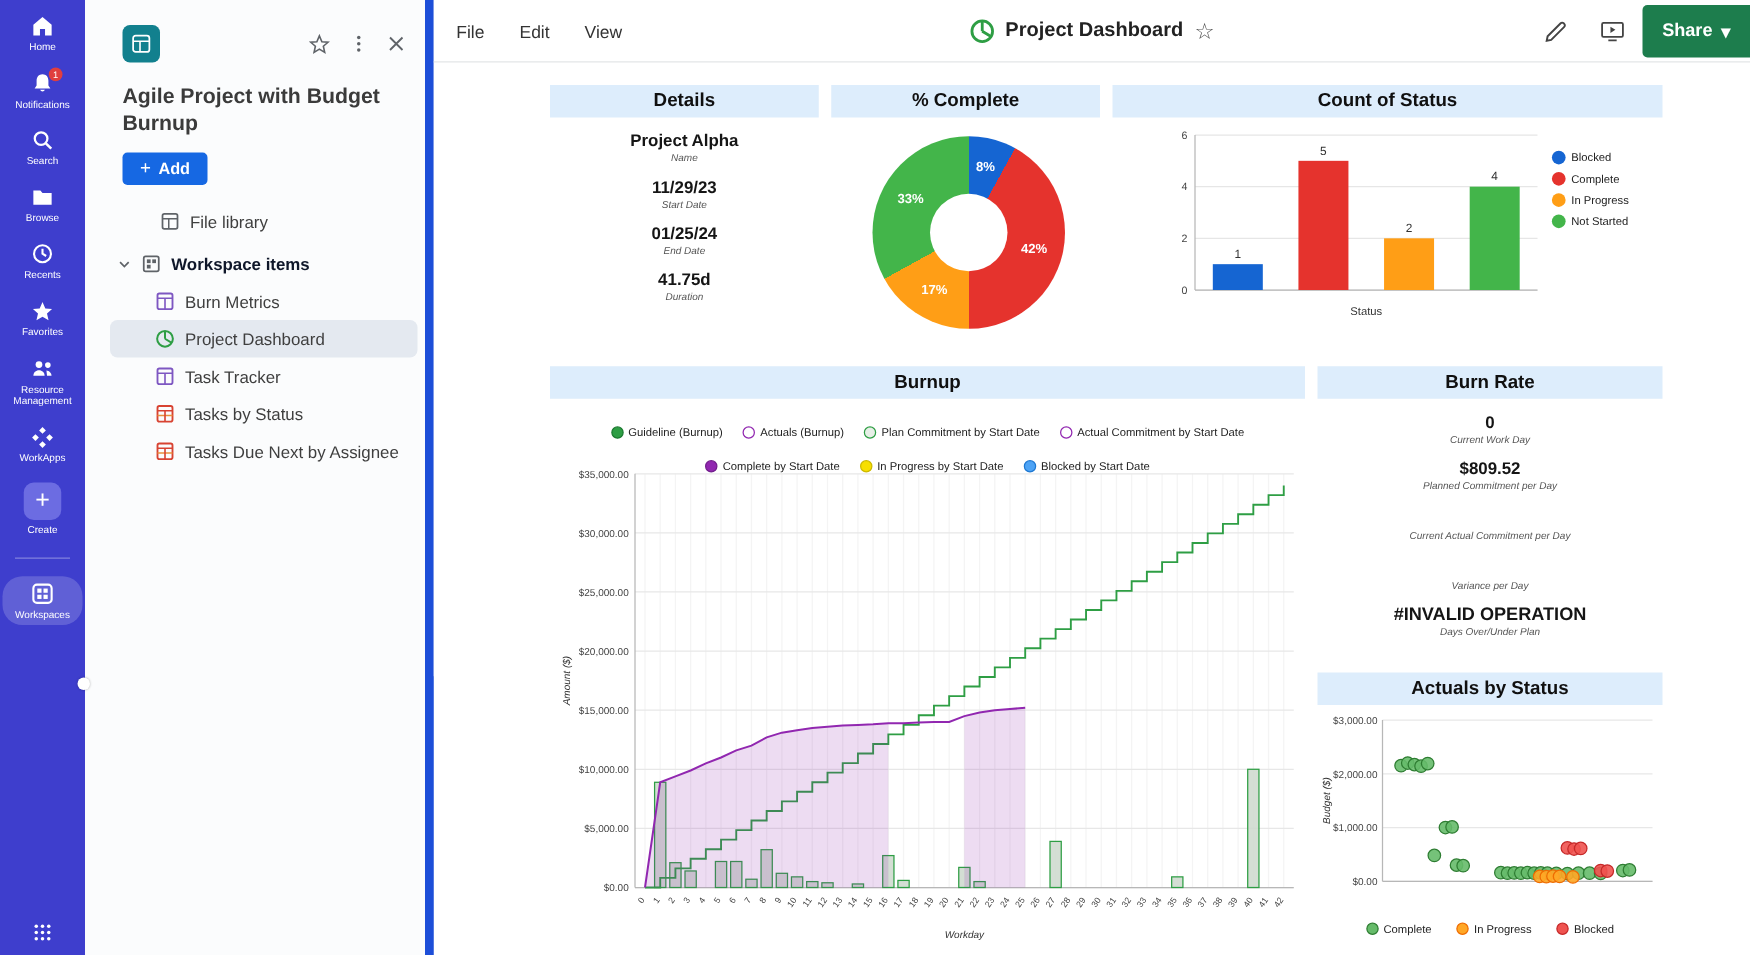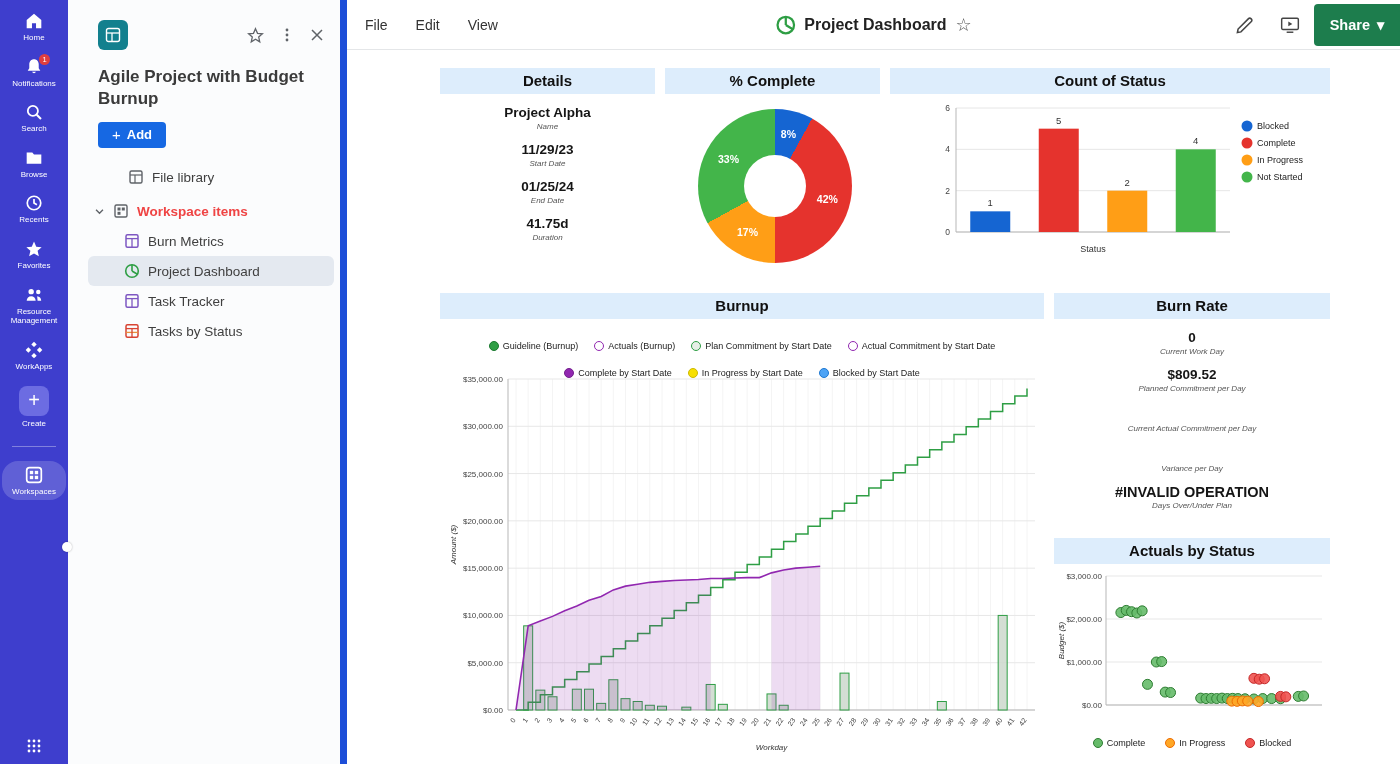--- a/index.html
+++ b/index.html
@@ -30,21 +30,21 @@
     align-items:center; justify-content:center; }
   .sb-top-icons { display:flex; align-items:center; gap:16px; color:#5f6368; }
   .sb-top-icons > span { cursor:pointer; display:flex; }
   .sb-title { padding:16px 24px 0 30px; font-size:17px; font-weight:bold; color:#3b3b3b; line-height:1.3; }
   .add-btn { margin:12px 0 14px 30px; background:#1668e3; color:#fff; border:none; border-radius:4px;
     font-family:inherit; font-size:13px; font-weight:bold; padding:5px 14px 6px; cursor:pointer;
     display:inline-flex; align-items:center; gap:6px; }
   .add-btn .plus { font-size:15px; font-weight:normal; line-height:1; }
   .side-row { display:flex; align-items:center; gap:8px; height:30px; font-size:13.5px; color:#3f3f3f; cursor:pointer; }
   .side-row.lib { padding-left:60px; }
-  .side-row.group { padding-left:26px; font-weight:bold; color:#ef4444; margin-top:4px; }
+  .side-row.group { padding-left:26px; font-weight:bold; color:#0f172a; margin-top:4px; }
   .side-row.child { margin:0 6px 0 20px; padding-left:36px; border-radius:6px; }
   .side-row.child.selected { background:#e4e9f0; }
 
   
   .main { position:absolute; left:347px; top:0; width:1053px; height:541px; background:#fff; }
   .main-header { position:relative; height:50px; border-bottom:1px solid #e4e6e8; display:flex; align-items:center; }
   .menus { display:flex; gap:28px; padding-left:18px; font-size:14px; color:#333; }
   .menus span { cursor:pointer; }
   .doc-title { position:absolute; left:50%; top:0; height:50px; transform:translateX(-50%);
     display:flex; align-items:center; gap:9px; }
@@ -261,20 +261,29 @@
     <span>Task Tracker</span>
   </div>
   <div class="side-row child">
     <svg width="16" height="16" viewBox="0 0 16 16">
         <rect x="2" y="1.8" width="12" height="12.5" rx="1.5" fill="none" stroke="#d84332" stroke-width="1.5"></rect>
         <line x1="2" y1="5.6" x2="14" y2="5.6" stroke="#d84332" stroke-width="1.3"></line>
         <line x1="2" y1="9.4" x2="14" y2="9.4" stroke="#e8913c" stroke-width="1.3"></line>
         <line x1="8" y1="5.6" x2="8" y2="14.3" stroke="#d84332" stroke-width="1.3"></line>
       </svg>
     <span>Tasks by Status</span>
+  </div>
+  <div class="side-row child">
+    <svg width="16" height="16" viewBox="0 0 16 16">
+        <rect x="2" y="1.8" width="12" height="12.5" rx="1.5" fill="none" stroke="#d84332" stroke-width="1.5"></rect>
+        <line x1="2" y1="5.6" x2="14" y2="5.6" stroke="#d84332" stroke-width="1.3"></line>
+        <line x1="2" y1="9.4" x2="14" y2="9.4" stroke="#e8913c" stroke-width="1.3"></line>
+        <line x1="8" y1="5.6" x2="8" y2="14.3" stroke="#d84332" stroke-width="1.3"></line>
+      </svg>
+    <span>Tasks Due Next by Assignee</span>
   </div>
 </aside>
 
 <main class="main">
   <header class="main-header">
     <div class="menus">
       <span>File</span>
       <span>Edit</span>
       <span>View</span>
     </div>

